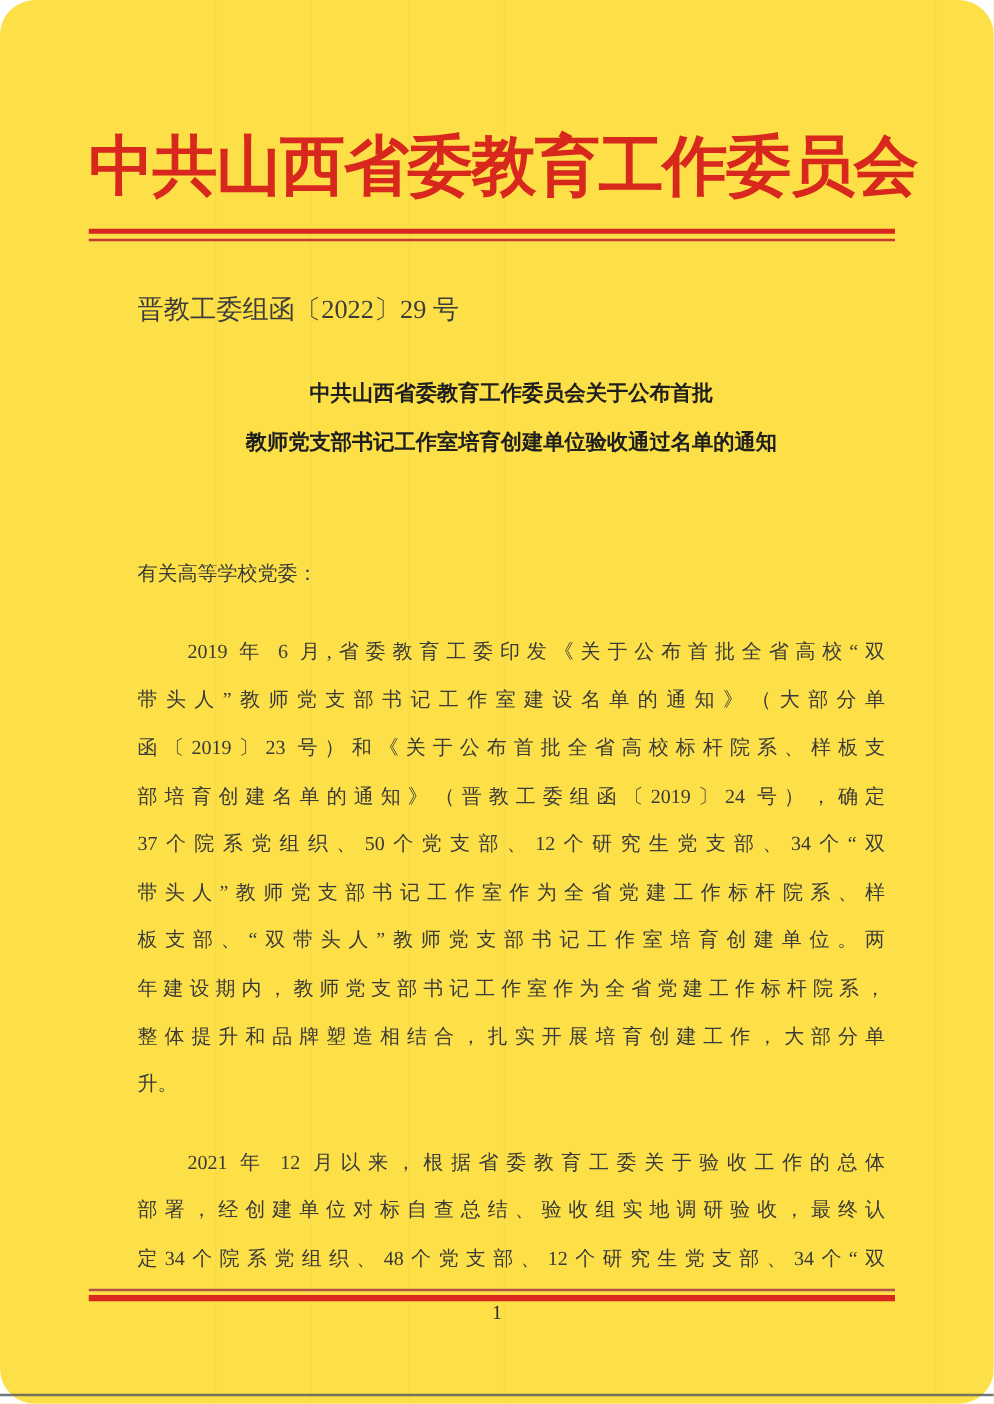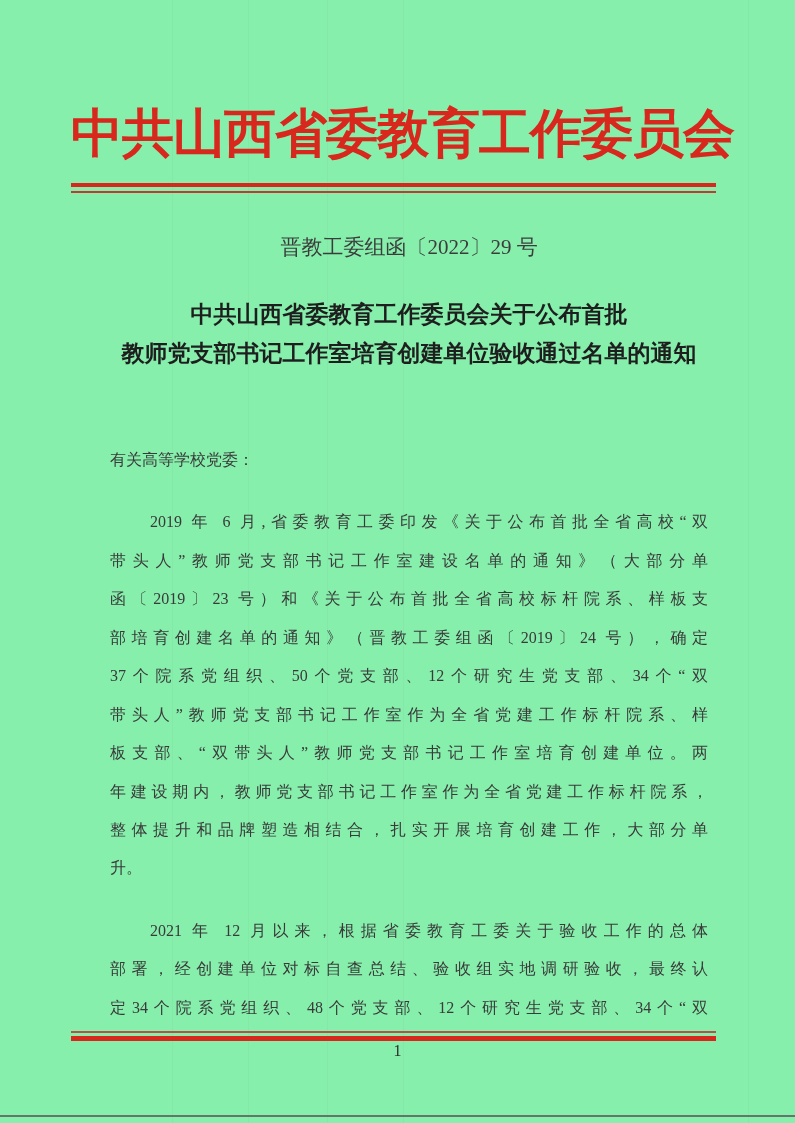--- a/index.html
+++ b/index.html
@@ -6,21 +6,22 @@
   body {
     width: 795px; height: 1123px;
     background: #ffffff;
     font-family: "Liberation Serif", "DejaVu Serif", serif;
     overflow: hidden;
     position: relative;
   }
   .page {
     position: absolute; left: 0; top: 0;
     width: 795px; height: 1123px;
-    background: #86efac;
+    background: #fde047;
+    border-radius: 28px;
   }
   
   .streak {
     position: absolute; top: 0; width: 1px; height: 1123px;
     background: rgba(120,120,120,0.05);
   }
   .scan-bottom-edge {
     position: absolute; left: 0; top: 1115px; width: 795px; height: 2px;
     background: #5f5f5f; opacity: 0.85;
   }
@@ -34,30 +35,30 @@
   }
   .rule { position: absolute; left: 71px; width: 645px; }
   .rule-head-thick { top: 183px; height: 4px; background: var(--accent, #d8271c); }
   .rule-head-thin  { top: 191px; height: 2px; background: #c23a33; }
   .rule-foot-thin  { top: 1031px; height: 2px; background: #b5524a; }
   .rule-foot-thick { top: 1036px; height: 5px; background: var(--accent, #d8271c); }
   
   .doc-number {
     position: absolute; left: 110px; top: 231px; width: 598px;
     font-size: 21px; line-height: 32px; color: #3c3c3c;
-    text-align: center; white-space: nowrap;
+    text-align: left; white-space: nowrap;
   }
   
   .doc-title {
     position: absolute; left: 100px; top: 296px; width: 618px;
     color: #1e1e1e;
   }
   .doc-title .title-line {
     height: 38.5px; line-height: 38.5px;
-    font-size: 23px; font-weight: 700;
+    font-size: 17px; font-weight: 700;
     text-align: center; white-space: nowrap;
   }
   
   .body-text {
     position: absolute; left: 110px; top: 441px; width: 598px;
     color: #3a3a3a; font-size: 16px;
   }
   .line {
     height: 38.45px; line-height: 38.45px;
     white-space: nowrap; overflow: hidden;

